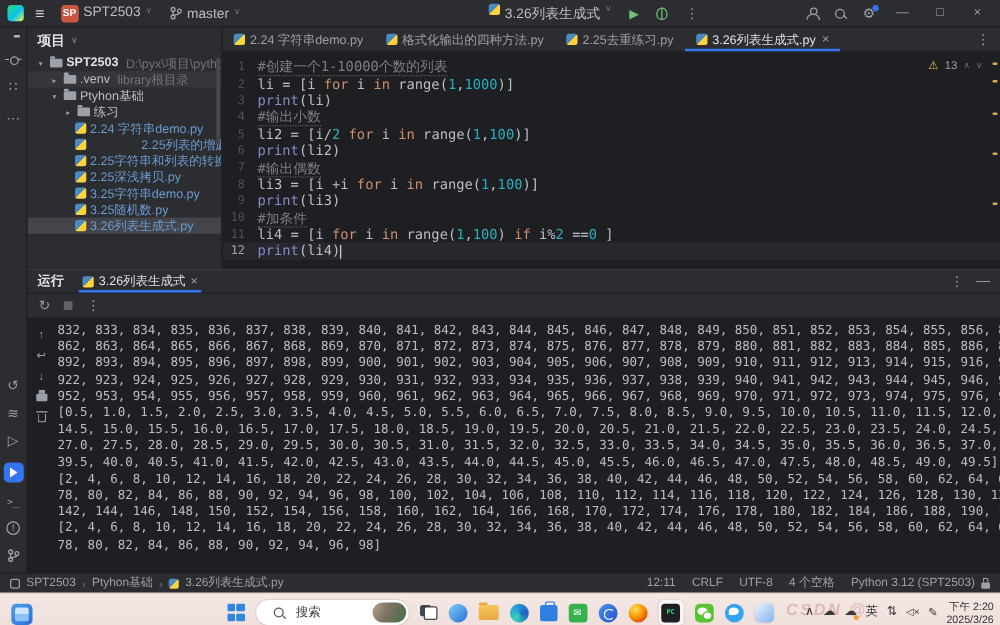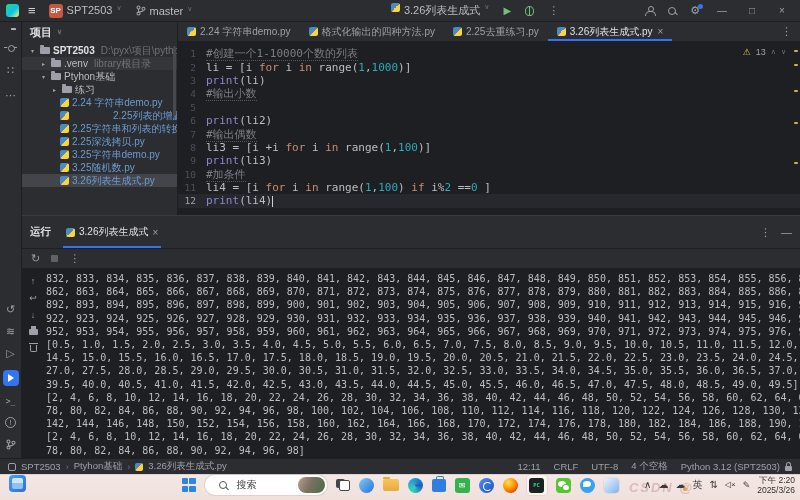--- a/index.html
+++ b/index.html
@@ -87,21 +87,21 @@
 .tok-p{color:#BCBEC4}
 .caret{display:inline-block;width:1px;height:11px;background:#CED0D6;vertical-align:text-bottom}
 .inspect{position:absolute;top:25px;right:14px;display:flex;align-items:center;gap:5px;color:#9DA0A8;font-size:9px;z-index:2}
 .warn{color:#F2C55C;font-size:9px}
 .insp-chev{font-size:7px;color:#6F737A}
 .stripe{position:absolute;right:0;top:22px;bottom:0;width:8px}
 .stripe i{position:absolute;right:2px;width:4px;height:2px;background:#D6AE58;border-radius:1px}
 
 
 .run-panel{flex:1;display:flex;flex-direction:column;background:#1E1F22;border-top:1px solid #393B40;min-height:0}
-.run-header{height:33px;background:#2B2D30;display:flex;align-items:stretch;padding:0 8px;gap:12px;border-bottom:1px solid #1E1F22;flex:none}
+.run-header{height:19px;background:#2B2D30;display:flex;align-items:stretch;padding:0 8px;gap:12px;border-bottom:1px solid #1E1F22;flex:none}
 .run-title{font-weight:bold;color:#DFE1E5;font-size:10.5px;display:flex;align-items:center}
 .run-tab{display:flex;align-items:center;gap:4px;color:#DFE1E5;font-size:10px;position:relative;padding:0 3px}
 .run-tab::after{content:"";position:absolute;left:0;right:0;bottom:0;height:2px;background:#3574F0}
 .rp-right{margin-left:auto;display:flex;align-items:center;gap:10px;color:#9DA0A8}
 .run-toolbar{height:20px;background:#2B2D30;display:flex;align-items:center;gap:11px;padding:0 9px;border-bottom:1px solid #1E1F22;flex:none;color:#9DA0A8}
 .i-stop{width:7px;height:7px;background:#5F6368;border-radius:1px}
 .console-wrap{flex:1;display:flex;min-height:0}
 .console-gutter{width:22px;flex:none;display:flex;flex-direction:column;align-items:center;gap:7px;padding-top:7px;color:#9DA0A8;font-size:9px}
 .i-print{width:9px;height:6px;background:#9DA0A8;border-radius:1px;position:relative;margin-top:2px}
 .i-print::before{content:"";position:absolute;top:-3px;left:2px;width:5px;height:3px;background:#9DA0A8}
@@ -113,21 +113,21 @@
 
 .statusbar{height:16px;background:#2B2D30;border-top:1px solid #1E1F22;display:flex;align-items:center;padding:0 8px;font-size:9.5px;color:#9DA0A8;gap:5px}
 .bc{display:flex;align-items:center;gap:5px;min-width:0;overflow:hidden}
 .bc-sep{color:#6F737A;font-size:9px}
 .i-box{width:8px;height:8px;border:1px solid #9DA0A8;border-radius:2px;flex:none}
 .sb-right{margin-left:auto;display:flex;gap:13px;align-items:center;flex:none}
 .i-lock{width:7px;height:5px;background:#9DA0A8;border-radius:1px;position:relative;margin-top:3px}
 .i-lock::before{content:"";position:absolute;top:-4px;left:1px;width:3px;height:4px;border:1px solid #9DA0A8;border-bottom:none;border-radius:3px 3px 0 0}
 
 
-.taskbar{height:26px;background:linear-gradient(180deg,#F4E8E4,#EFE0DC);display:flex;align-items:flex-start;position:relative;border-top:1px solid rgba(0,0,0,.06)}
+.taskbar{height:26px;background:linear-gradient(180deg,#F4E8E4,#EFE0DC);display:flex;align-items:flex-end;position:relative;border-top:1px solid rgba(0,0,0,.06)}
 .tb-apps{display:flex;align-items:center;gap:9px;margin:0 auto}
 .wg{position:absolute;left:9px;width:17px;height:17px;border-radius:4px;background:linear-gradient(135deg,#4aa0e8,#2f6fd8);}
 .wg::after{content:"";position:absolute;inset:3px;background:linear-gradient(180deg,#cde6ff 50%,#8cc2f5 50%);border-radius:2px}
 .start{width:14px;height:14px;display:grid;grid-template-columns:1fr 1fr;gap:1.5px}
 .start i{background:#2f86e0;border-radius:1px}
 .search-pill{height:20px;border-radius:10px;background:#fff;display:flex;align-items:center;gap:6px;padding:0 2px 0 10px;box-shadow:0 0 0 1px rgba(0,0,0,.07);width:122px;color:#444}
 .search-pill .txt{font-size:10px;color:#3c3c3c}
 .i-mag.dark{border-color:#555}.i-mag.dark::after{background:#555}
 .search-img{width:27px;height:16px;border-radius:8px;background:linear-gradient(115deg,#a89682 10%,#7d7162 45%,#55704f 80%);margin-left:auto}
 .tv{width:14px;height:12px;position:relative}
@@ -325,20 +325,21 @@
             <div class="code-row">
               <span class="gutter">3</span>
               <span class="code-text"><span class="tok-f">print</span><span class="tok-p">(li)</span></span>
             </div>
             <div class="code-row">
               <span class="gutter">4</span>
               <span class="code-text"><span class="tok-c">#输出小数</span></span>
             </div>
             <div class="code-row">
               <span class="gutter">5</span>
+              <span class="code-text"><span class="tok-p">li2 = [i/</span><span class="tok-n">2</span><span class="tok-p"> </span><span class="tok-k">for</span><span class="tok-p"> i </span><span class="tok-k">in</span><span class="tok-p"> range(</span><span class="tok-n">1</span><span class="tok-p">,</span><span class="tok-n">100</span><span class="tok-p">)]</span></span>
             </div>
             <div class="code-row">
               <span class="gutter">6</span>
               <span class="code-text"><span class="tok-f">print</span><span class="tok-p">(li2)</span></span>
             </div>
             <div class="code-row">
               <span class="gutter">7</span>
               <span class="code-text"><span class="tok-c">#输出偶数</span></span>
             </div>
             <div class="code-row">

